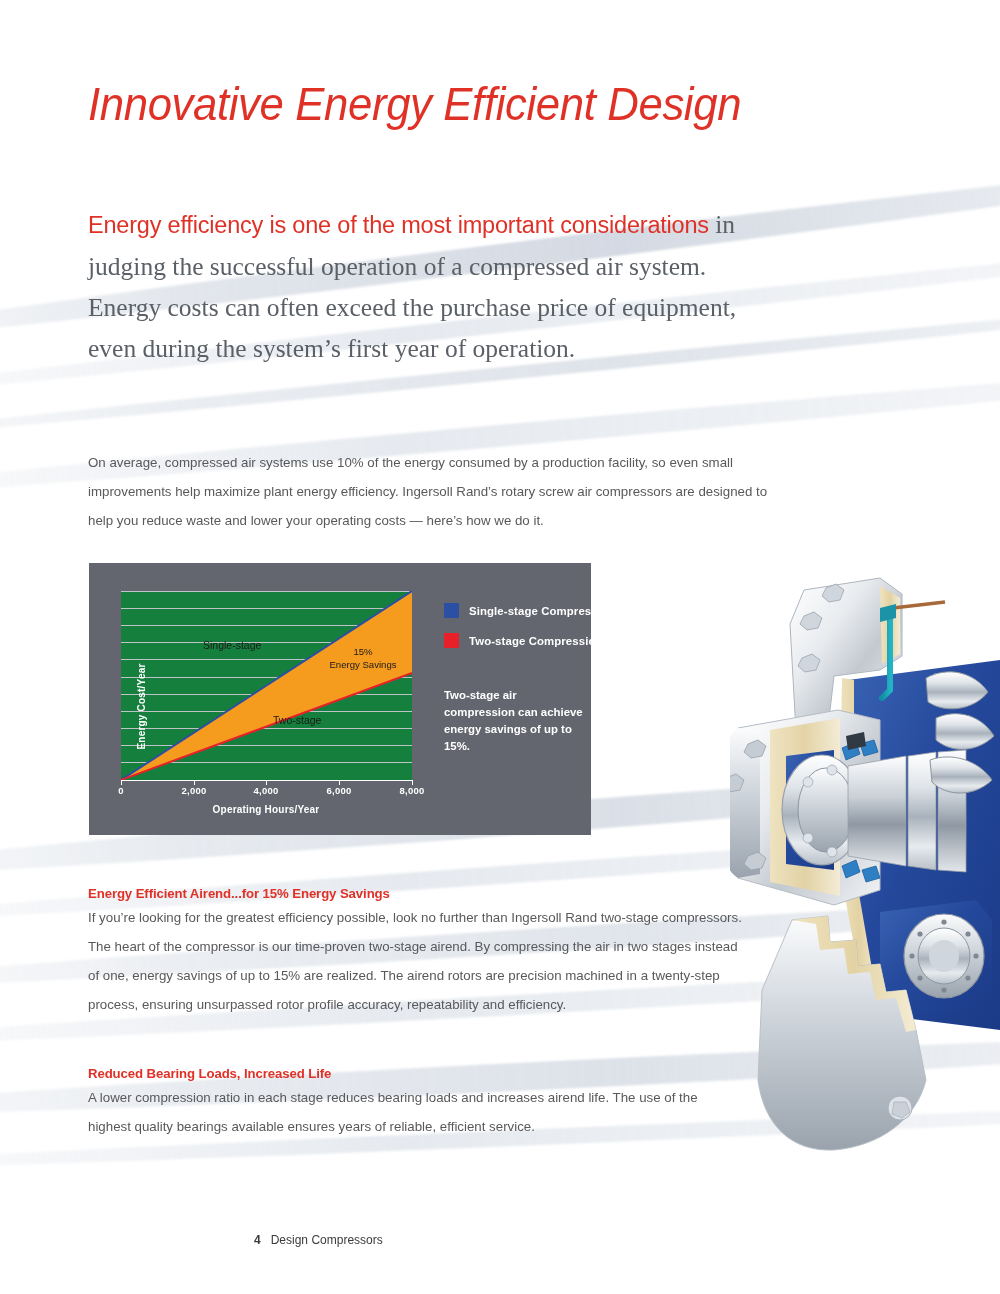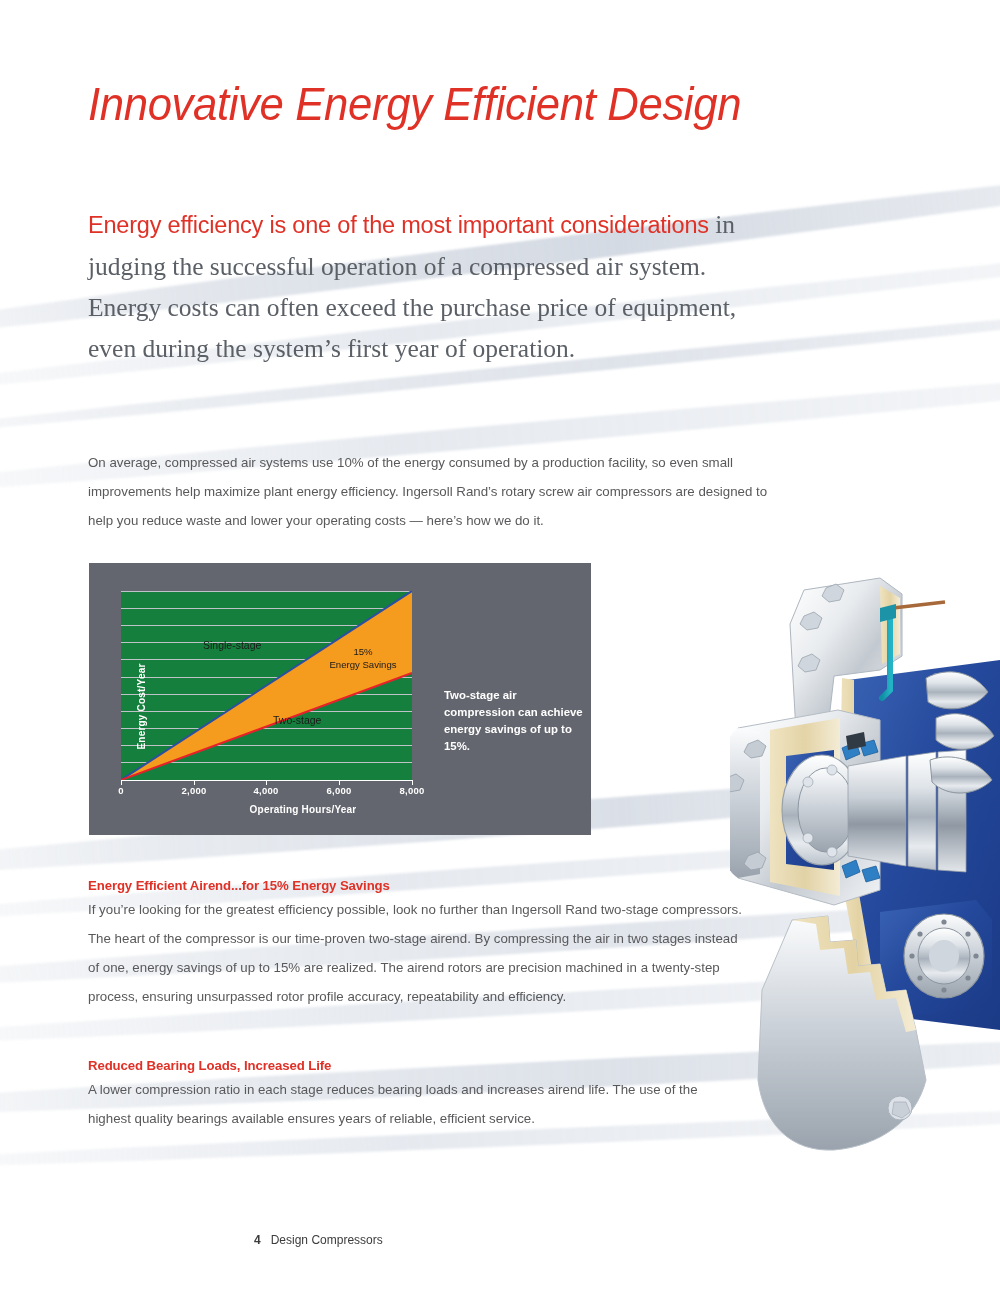--- a/index.html
+++ b/index.html
@@ -61,21 +61,21 @@
   .area-svg{position:absolute;left:0;top:0;width:100%;height:100%;}
 
   .axis-x-line{position:absolute;left:32px;top:217px;width:291px;height:1px;background:#ffffff;}
   .tick{position:absolute;width:1px;height:5px;background:#ffffff;}
   .xlab{
     position:absolute;top:222px;font-size:9.5px;font-weight:bold;color:#ffffff;
     transform:translateX(-50%);white-space:nowrap;letter-spacing:.2px;
   }
   .xtitle{
     position:absolute;top:241px;left:177px;transform:translateX(-50%);
-    font-size:10px;font-weight:bold;color:#ffffff;letter-spacing:.2px;white-space:nowrap;margin-left:37px;
+    font-size:10px;font-weight:bold;color:#ffffff;letter-spacing:.2px;white-space:nowrap;
   }
   .ytitle{
     position:absolute;left:-40px;top:110px;width:120px;text-align:center;
     font-size:10px;font-weight:bold;color:#ffffff;letter-spacing:.2px;
     transform:rotate(-90deg);white-space:nowrap;
   }
 
   .series-label{
     position:absolute;font-size:10.5px;color:#1b1b1b;white-space:nowrap;
     font-family:"Liberation Sans",sans-serif;
@@ -90,21 +90,21 @@
   .swatch{width:15px;height:15px;margin-right:10px;flex:0 0 auto;}
   .legend-text{font-size:11.4px;font-weight:bold;color:#ffffff;white-space:nowrap;letter-spacing:.1px;}
   .caption{
     position:absolute;left:355px;top:124px;width:140px;
     font-size:11.4px;font-weight:bold;color:#ffffff;line-height:17px;
   }
 
   
   .sec{position:absolute;left:88px;width:655px;}
   .sec h3{
-    margin:0 0 2px 0;font-size:13.2px;font-weight:bold;color:#E03127;letter-spacing:-.1px;
+    margin:8px 0 2px 0;font-size:13.2px;font-weight:bold;color:#E03127;letter-spacing:-.1px;
   }
   .sec p{margin:0;font-size:13.3px;line-height:29px;color:#59595B;}
   #sec1{top:878px;}
   #sec2{top:1058px;}
 
   
   .footer{
     position:absolute;left:254px;top:1233px;font-size:12px;color:#3b3b3b;
   }
   .footer .pg{font-weight:bold;margin-right:10px;}
@@ -298,20 +298,30 @@
     <div class="tick" style="left:323px;top:217px;"></div>
 
     <div class="xlab" style="left:32px;">0</div>
     <div class="xlab" style="left:105px;">2,000</div>
     <div class="xlab" style="left:177px;">4,000</div>
     <div class="xlab" style="left:250px;">6,000</div>
     <div class="xlab" style="left:323px;">8,000</div>
 
     <div class="xtitle">Operating Hours/Year</div>
 
+    <div class="legend">
+      <div class="legend-row">
+        <span class="swatch" style="background:#2B4FA2;"></span>
+        <span class="legend-text">Single-stage Compression</span>
+      </div>
+      <div class="legend-row">
+        <span class="swatch" style="background:#E8202A;"></span>
+        <span class="legend-text">Two-stage Compression</span>
+      </div>
+    </div>
 
     <div class="caption">Two-stage air compression can achieve energy savings of up to 15%.</div>
   </div>
 
   <div class="sec" id="sec1">
     <h3>Energy Efficient Airend...for 15% Energy Savings</h3>
     <p>If you’re looking for the greatest efficiency possible, look no further than Ingersoll Rand two-stage compressors. The heart of the compressor is our time-proven two-stage airend. By compressing the air in two stages instead of one, energy savings of up to 15% are realized. The airend rotors are precision machined in a twenty-step process, ensuring unsurpassed rotor profile accuracy, repeatability and efficiency.</p>
   </div>
 
   <div class="sec" id="sec2">

